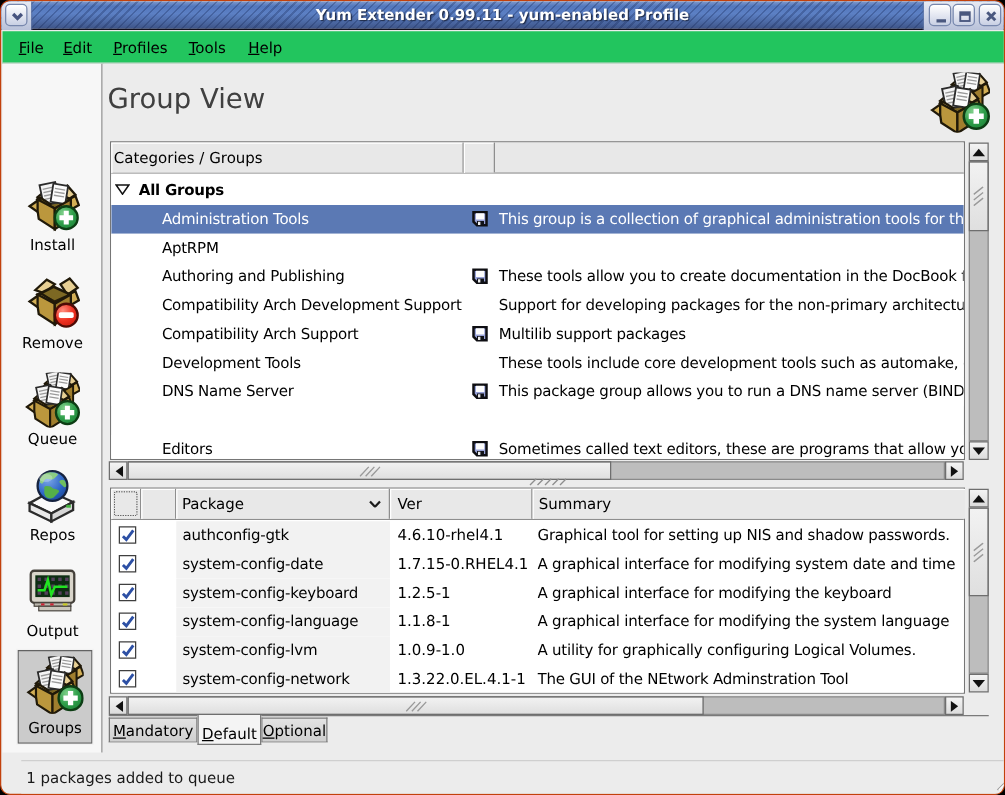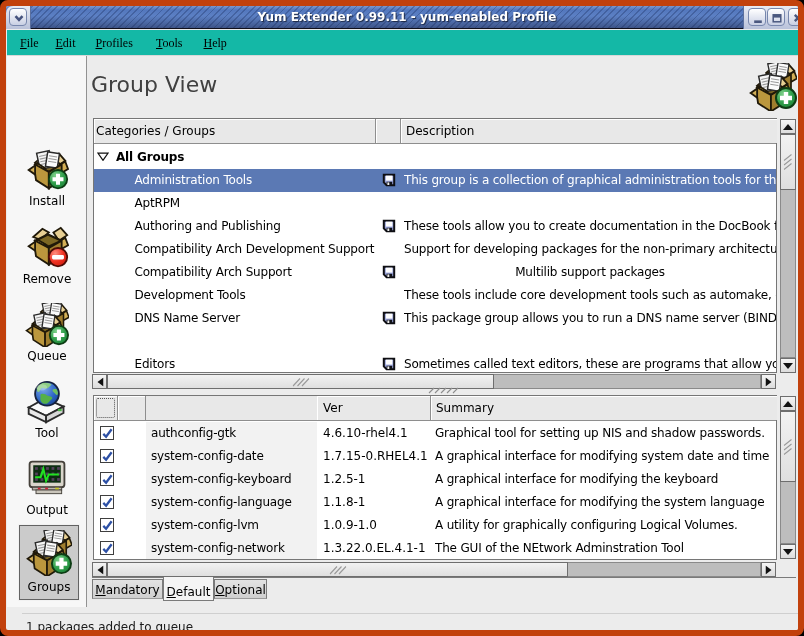--- a/index.html
+++ b/index.html
@@ -1,20 +1,20 @@
 <!DOCTYPE html>
 <html><head>
 <meta charset="utf-8">
 <style>
   html,body{margin:0;padding:0;background:#000;}
   *{box-sizing:border-box;}
   body{width:804px;height:636px;position:relative;overflow:hidden;
        font-family:"DejaVu Sans",sans-serif;font-size:12px;color:#000;}
   #window{position:absolute;left:0;top:0;width:804px;height:636px;transform:translateZ(0);
-          background:#ececec;border:6px solid #c2410c;
+          background:#ececec;border:1px solid #c2410c;
           border-radius:8px 8px 8px 8px;overflow:hidden;}
   
   #titlebar{position:absolute;left:0;top:0;width:802px;height:23px;
      background:
        repeating-linear-gradient(135deg, rgba(22,40,88,0.30) 0px, rgba(22,40,88,0.30) 1.3px, rgba(0,0,0,0) 1.3px, rgba(0,0,0,0) 4.5px),
        linear-gradient(to bottom,#7e99cc 0%,#5377bd 18%,#5c80c4 45%,#49659f 80%,#3e5487 100%);
      border-bottom:1px solid #10101c;}
   #menubtn-zone{position:absolute;left:0;top:0;width:25px;height:23px;
      background:linear-gradient(to bottom,#e7eaf3,#b9c2da);border-right:1px solid #5a6f9e;border-radius:7px 0 0 0;}
   .tb-btn{position:absolute;top:2px;width:18px;height:18px;border-radius:4px;
@@ -23,22 +23,22 @@
   .tb-btn svg{position:absolute;left:2px;top:2px;}
   #btn-winmenu{left:3px;}
   #btn-min{right:42px;}
   #btn-max{right:23px;}
   #btn-close{right:2px;}
   #controls-zone{position:absolute;right:0;top:0;width:65px;height:23px;
      background:linear-gradient(to bottom,#e7eaf3,#b9c2da);border-left:1px solid #5a6f9e;border-radius:0 7px 0 0;}
   #title-text{position:absolute;left:0;right:0;top:4px;text-align:center;
      color:#fff;font-weight:bold;font-size:12px;text-shadow:1px 1px 1px #1c2742;}
   
-  #menubar{position:absolute;left:1px;top:24px;width:802px;height:26px;background:#14b8a6;
-     border-bottom:1px solid #d8d8d8;font-family:Liberation Serif, serif;}
+  #menubar{position:absolute;left:1px;top:24px;width:802px;height:26px;background:#22c55e;
+     border-bottom:1px solid #d8d8d8;}
   .menu-item{position:absolute;top:6px;font-size:12px;color:#000;}
   
   #sidebar{position:absolute;left:1px;top:50px;width:80px;height:551px;background:#f7f7f7;
      border-right:1px solid #929292;}
   .side-item{position:absolute;left:0;width:80px;height:74px;text-align:center;}
   .side-item .s-icon{position:absolute;left:50%;transform:translateX(-50%);top:0;width:44px;height:44px;}
   .side-item .s-label{position:absolute;left:0;right:0;top:46px;font-size:12px;color:#000;}
   .side-item.selected{background:#cbcbcb;border:1px solid #636363;outline:1px solid #f2f2f2;}
   
   #main{position:absolute;left:82px;top:50px;width:721px;height:557px;background:#ececec;}
@@ -46,21 +46,21 @@
   #big-icon{position:absolute;left:661px;top:7px;width:48px;height:48px;}
   
   .frame{position:absolute;background:#fff;border:1px solid #767676;}
   .th-cell{position:absolute;top:0;height:100%;background:#e8e8e8;
      border-right:1px solid #8e8e8e;box-shadow:inset 1px 1px 0 #ffffff;
      font-size:12px;padding:5px 16px 0 3px;overflow:hidden;}
   .tbl-head{position:absolute;left:0;top:0;right:0;height:25px;border-bottom:1px solid #8e8e8e;background:#e8e8e8;}
   
   #group-frame{left:5px;top:62px;width:684px;height:255px;}
   #group-body{position:absolute;left:0;top:25px;right:0;bottom:0;overflow:hidden;background:#fff;}
-  .g-row{position:absolute;left:0;width:682px;height:23px;background:#fff;text-align:center;}
+  .g-row{position:absolute;left:0;width:682px;height:23px;background:#fff;}
   .g-row.selected{background:#5b79b4;color:#fff;}
   .g-row .g-label{position:absolute;top:4px;font-size:12px;white-space:nowrap;letter-spacing:-0.18px;}
   .g-row .g-desc{position:absolute;left:310px;top:4px;right:0;font-size:12px;white-space:nowrap;overflow:hidden;letter-spacing:-0.18px;}
   .g-row .g-exp{position:absolute;left:3px;top:6px;}
   .g-row .g-floppy{position:absolute;left:288px;top:4px;}
   
   .sb-btn{position:absolute;background:linear-gradient(to bottom,#f4f4f4,#dcdcdc);border:1px solid #6e6e6e;}
   .sb-btn svg{position:absolute;left:50%;top:50%;transform:translate(-50%,-50%);}
   .sb-thumb{position:absolute;background:linear-gradient(to bottom,#f2f2f2,#dfdfdf);border:1px solid #6e6e6e;}
   .sb-trough{position:absolute;background:#bdbdbd;border:1px solid #8a8a8a;}
@@ -324,21 +324,21 @@
       <div class="side-item" style="top: 247px;">
         <svg viewBox="0 0 48 48" class="s-icon">
           <use href="#icon-queue"></use>
         </svg>
         <div class="s-label">Queue</div>
       </div>
       <div class="side-item" style="top: 324px;">
         <svg viewBox="0 0 48 48" class="s-icon">
           <use href="#icon-repos"></use>
         </svg>
-        <div class="s-label">Tool</div>
+        <div class="s-label">Repos</div>
       </div>
       <div class="side-item" style="top: 401px;">
         <svg viewBox="0 0 48 48" class="s-icon">
           <use href="#icon-output"></use>
         </svg>
         <div class="s-label">Output</div>
       </div>
       <div class="side-item selected" style="left: 12px; width: 60px; top: 469px; height: 75px;">
         <svg viewBox="0 0 48 48" class="s-icon" style="top: 4px; width: 46px; height: 46px;">
           <use href="#icon-queue"></use>
@@ -350,21 +350,20 @@
   <div id="main">
     <div id="page-title">Group View</div>
     <svg id="big-icon" viewBox="0 0 48 48">
         <use href="#icon-queue"></use>
       </svg>
 
     <div class="frame" id="group-frame">
       <div class="tbl-head">
         <div class="th-cell" style="left:0;width:282px;padding-left:2px;">Categories / Groups</div>
         <div class="th-cell" style="left:282px;width:25px;"></div>
-        <div class="th-cell" style="left:307px;width:376px;border-right:none;padding-left:5px;">Description</div>
       </div>
       <div id="group-body">
           <div class="g-row" style="top: 2px;">
             <svg viewBox="0 0 12 9" width="12" height="9" class="g-exp">
               <use href="#icon-expander"></use>
             </svg>
             <span class="g-label" style="left: 22px; font-weight: bold; top: 4px;">All Groups</span>
           </div>
           <div class="g-row selected" style="top: 25px;">
             <span class="g-label" style="left: 40.5px;">Administration Tools</span>
@@ -458,20 +457,26 @@
           <path d="M1 6 L6 1 M7 6 L12 1 M13 6 L18 1 M19 6 L24 1 M25 6 L30 1"></path>
         </g>
     </svg>
 
     <div class="frame" id="pkg-frame">
       <div class="tbl-head">
         <div class="th-cell" style="left:0;width:24px;">
             <div style="position:absolute;left:2px;top:2px;right:2px;bottom:2px;border:1px dotted #555;border-radius:2px;"></div>
           </div>
         <div class="th-cell" style="left:24px;width:28px;"></div>
+        <div class="th-cell" style="left:52px;width:171px;padding-left:4.5px;">
+          <span>Package</span>
+          <svg style="position:absolute;right:6px;top:9px;" width="10" height="6" viewBox="0 0 10 6">
+              <use href="#icon-sort-desc"></use>
+            </svg>
+        </div>
         <div class="th-cell" style="left:223px;width:114px;padding-left:6px;">Ver</div>
         <div class="th-cell" style="left:337px;width:346px;border-right:none;padding-left:5px;">Summary</div>
       </div>
       <div id="pkg-body">
           <div class="p-row" style="top: 1px;">
             <div class="p-col-tint"></div>
             <div class="p-check">
               <svg width="12" height="12" viewBox="0 0 13 13">
                 <use href="#icon-check"></use>
               </svg>

